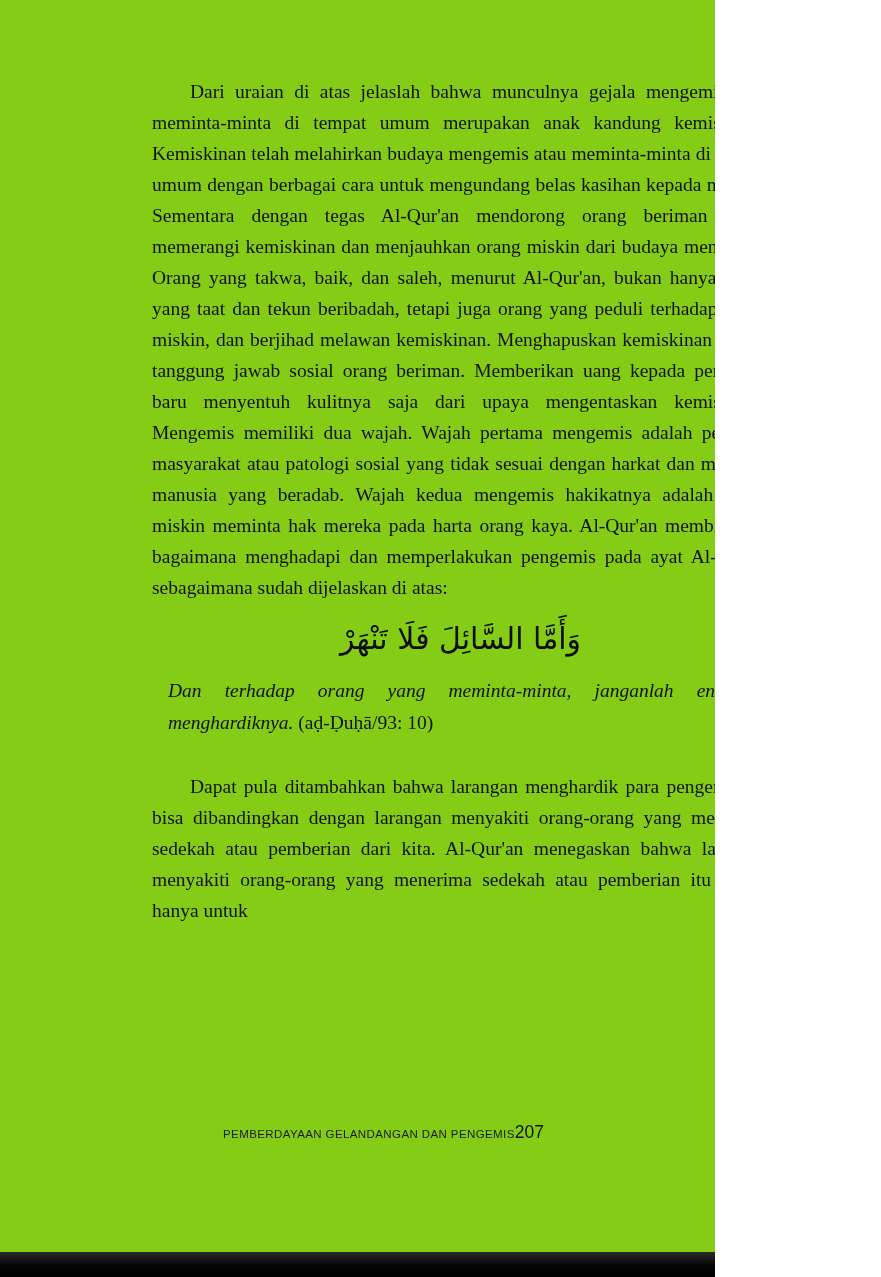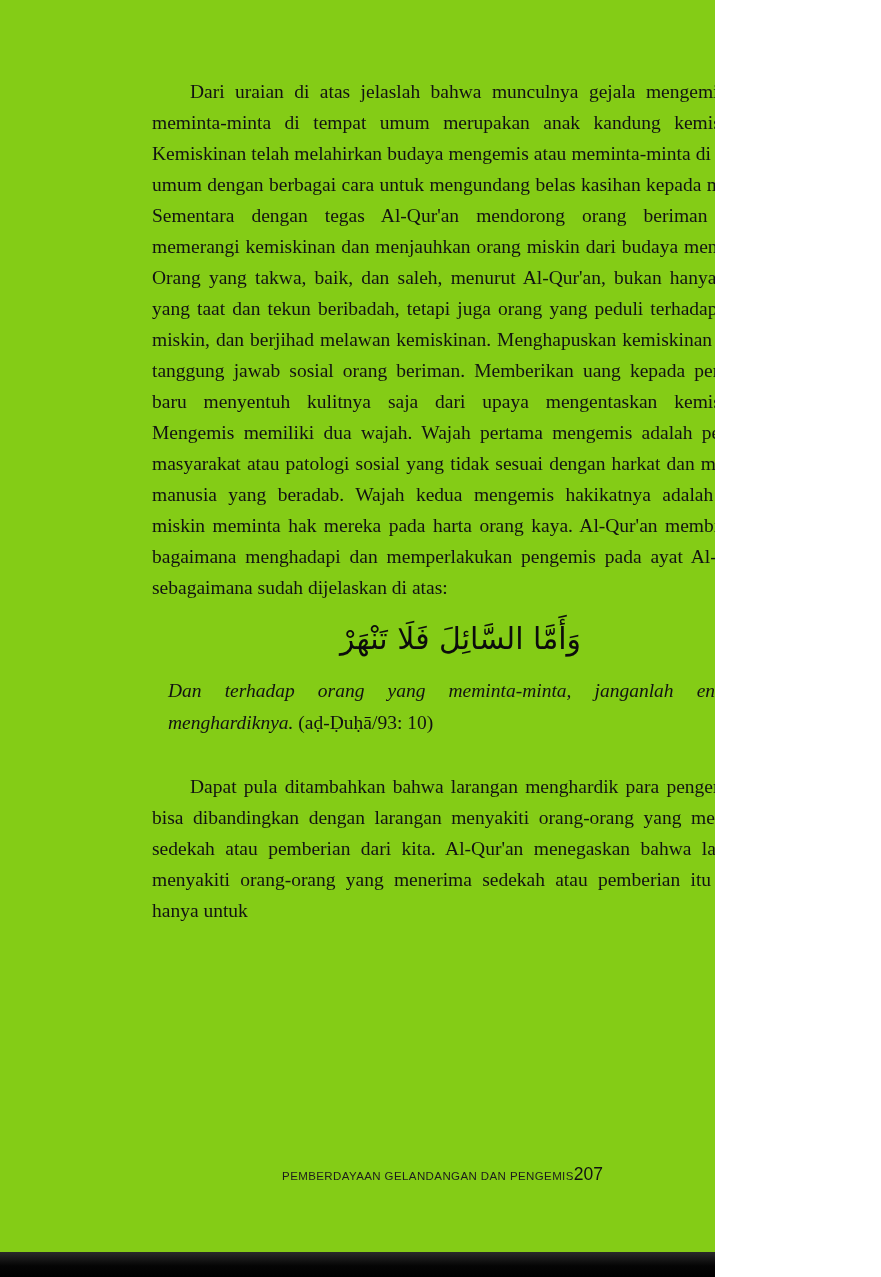--- a/index.html
+++ b/index.html
@@ -57,34 +57,33 @@
   }
   .body-para.second {
     margin-top: 32px;
   }
   .footer {
     position: absolute;
     left: 164px;
     right: 112px;
     top: 1122px;
     display: flex;
-    justify-content: flex-end;
+    justify-content: center;
     align-items: baseline;
   }
   .running-title {
     font-family: "Liberation Sans", "DejaVu Sans", sans-serif;
     font-size: 11.5px;
     letter-spacing: 0.4px;
     color: #1c1c1c;
   }
   .page-number {
     font-family: "Liberation Sans", "DejaVu Sans", sans-serif;
     font-size: 17.5px;
     color: #111111;
-    margin-top: 42px;
   }
   .bottom-bar {
     position: absolute;
     left: 0;
     bottom: 0;
     width: 100%;
     height: 25px;
     background: linear-gradient(180deg, #2a2a2a 0%, #050505 55%, #000000 100%);
   }
 </style>

